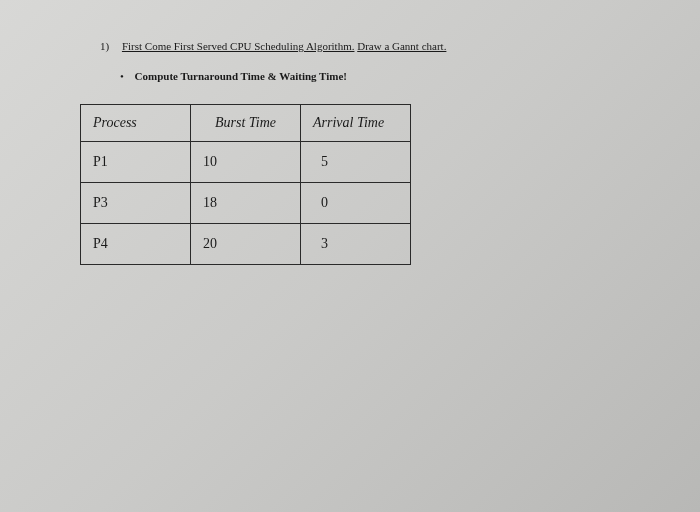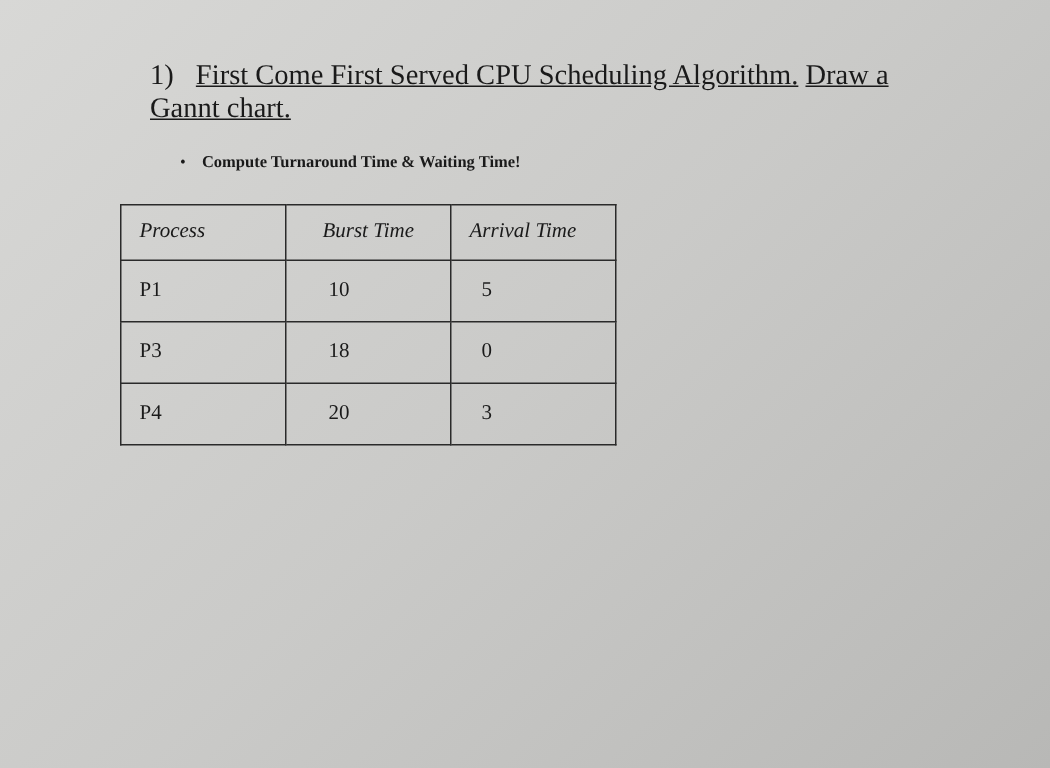--- a/index.html
+++ b/index.html
@@ -15,21 +15,21 @@
       color: #1a1a1a;
       padding: 40px 40px 40px 40px;
       position: relative;
       overflow: hidden;
     }
     .content-wrap {
       padding-left: 60px;
       padding-right: 40px;
     }
     .heading {
-      font-size: 19px;
+      font-size: 11px;
       margin-bottom: 18px;
     }
     .q-number {
       display: inline-block;
       margin-right: 10px;
     }
     .underlined {
       text-decoration: underline;
     }
     .bullet-line {
@@ -55,21 +55,21 @@
       font-size: 14px;
       font-weight: normal;
       text-align: left;
       vertical-align: middle;
     }
     th {
       padding: 10px 12px;
       font-style: italic;
     }
     td {
-      padding: 12px 28px;
+      padding: 12px 12px;
     }
     .col-process { width: 110px; }
     .col-burst { width: 110px; text-align: center; }
     .col-arrival { width: 110px; }
     td.col-burst { text-align: left; }
     td.col-arrival { padding-left: 20px; }
     td.col-process { padding-left: 12px; }
   </style>
 </head>
 <body>

